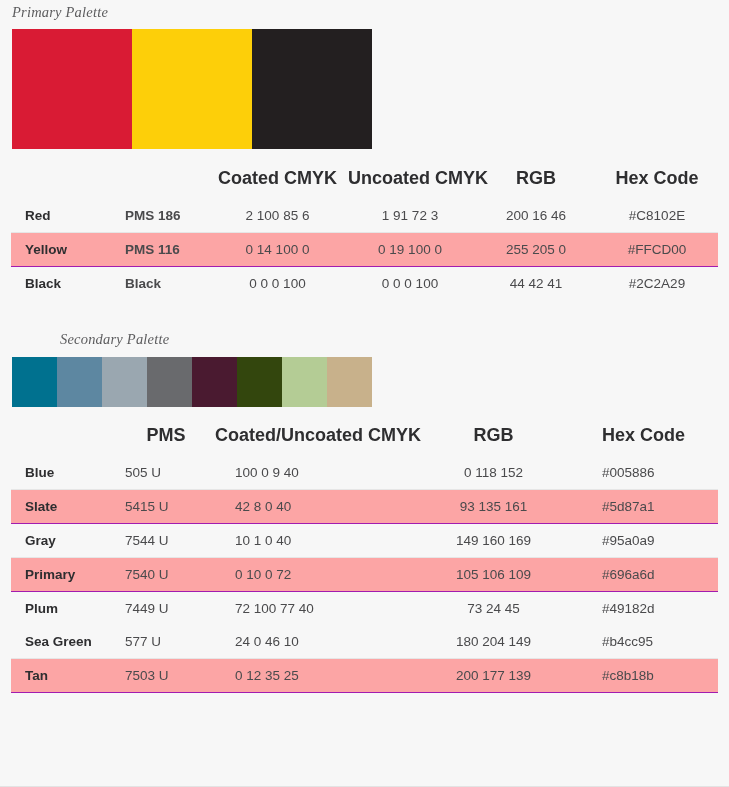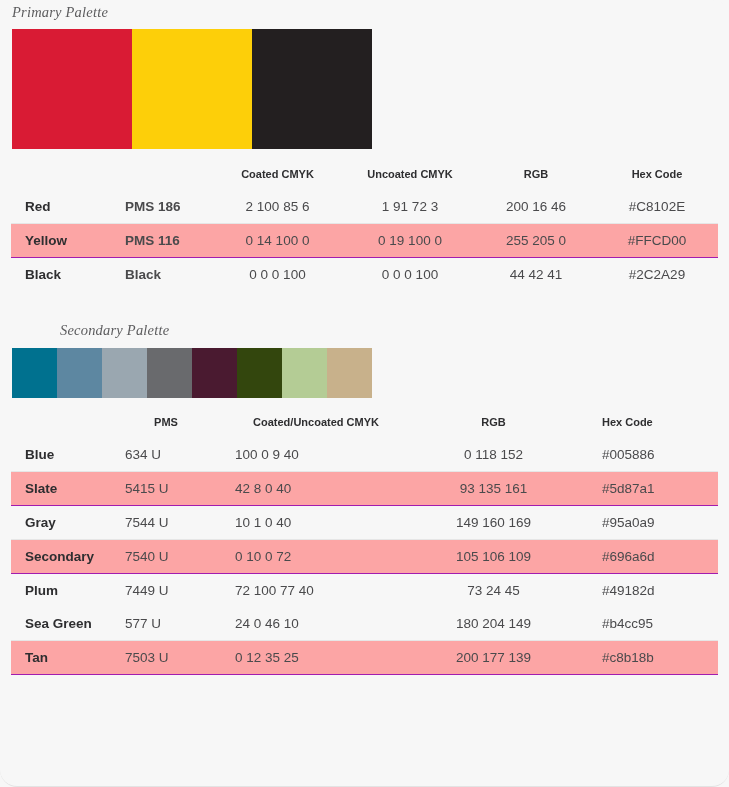--- a/index.html
+++ b/index.html
@@ -15,21 +15,20 @@
     color: #3a3a3c;
     -webkit-font-smoothing: antialiased;
   }
   .page {
     position: relative;
     width: 729px;
     height: 787px;
     box-sizing: border-box;
     background: #f7f7f7;
     border-bottom: 1px solid #e3e3e3;
-    border-radius: 17px;
   }
 
   .section-heading {
     font-family: "Liberation Serif", serif;
     font-style: italic;
     font-size: 14.5px;
     color: #5c5c5e;
     padding-left: 12px;
     letter-spacing: .2px;
   }
@@ -49,21 +48,21 @@
   .strip-secondary .swatch { width: 45px; }
 
   
   table.palette {
     border-collapse: collapse;
     width: 707px;
     margin-left: 11px;
     table-layout: fixed;
   }
   table.palette th {
-    font-size: 11px;
+    font-size: 18px;
     font-weight: bold;
     color: #2e2e30;
     padding: 11px 4px 10px 4px;
     text-align: center;
     white-space: nowrap;
   }
   table.palette td {
     font-size: 13.5px;
     color: #4a4a4c;
     padding: 9px 4px;
@@ -204,41 +203,41 @@
         <th></th>
         <th class="h-pms">PMS</th>
         <th>Coated/Uncoated CMYK</th>
         <th>RGB</th>
         <th class="h-hex">Hex Code</th>
       </tr>
     </thead>
     <tbody id="secondary-rows">
         <tr>
           <td class="name">Blue</td>
-          <td class="pms">634 U</td>
+          <td class="pms">505 U</td>
           <td class="cmyk">100 0 9 40</td>
           <td class="rgb">0 118 152</td>
           <td class="hex">#005886</td>
         </tr>
         <tr class="alt">
           <td class="name">Slate</td>
           <td class="pms">5415 U</td>
           <td class="cmyk">42 8 0 40</td>
           <td class="rgb">93 135 161</td>
           <td class="hex">#5d87a1</td>
         </tr>
         <tr>
           <td class="name">Gray</td>
           <td class="pms">7544 U</td>
           <td class="cmyk">10 1 0 40</td>
           <td class="rgb">149 160 169</td>
           <td class="hex">#95a0a9</td>
         </tr>
         <tr class="alt">
-          <td class="name">Secondary</td>
+          <td class="name">Primary</td>
           <td class="pms">7540 U</td>
           <td class="cmyk">0 10 0 72</td>
           <td class="rgb">105 106 109</td>
           <td class="hex">#696a6d</td>
         </tr>
         <tr>
           <td class="name">Plum</td>
           <td class="pms">7449 U</td>
           <td class="cmyk">72 100 77 40</td>
           <td class="rgb">73 24 45</td>

